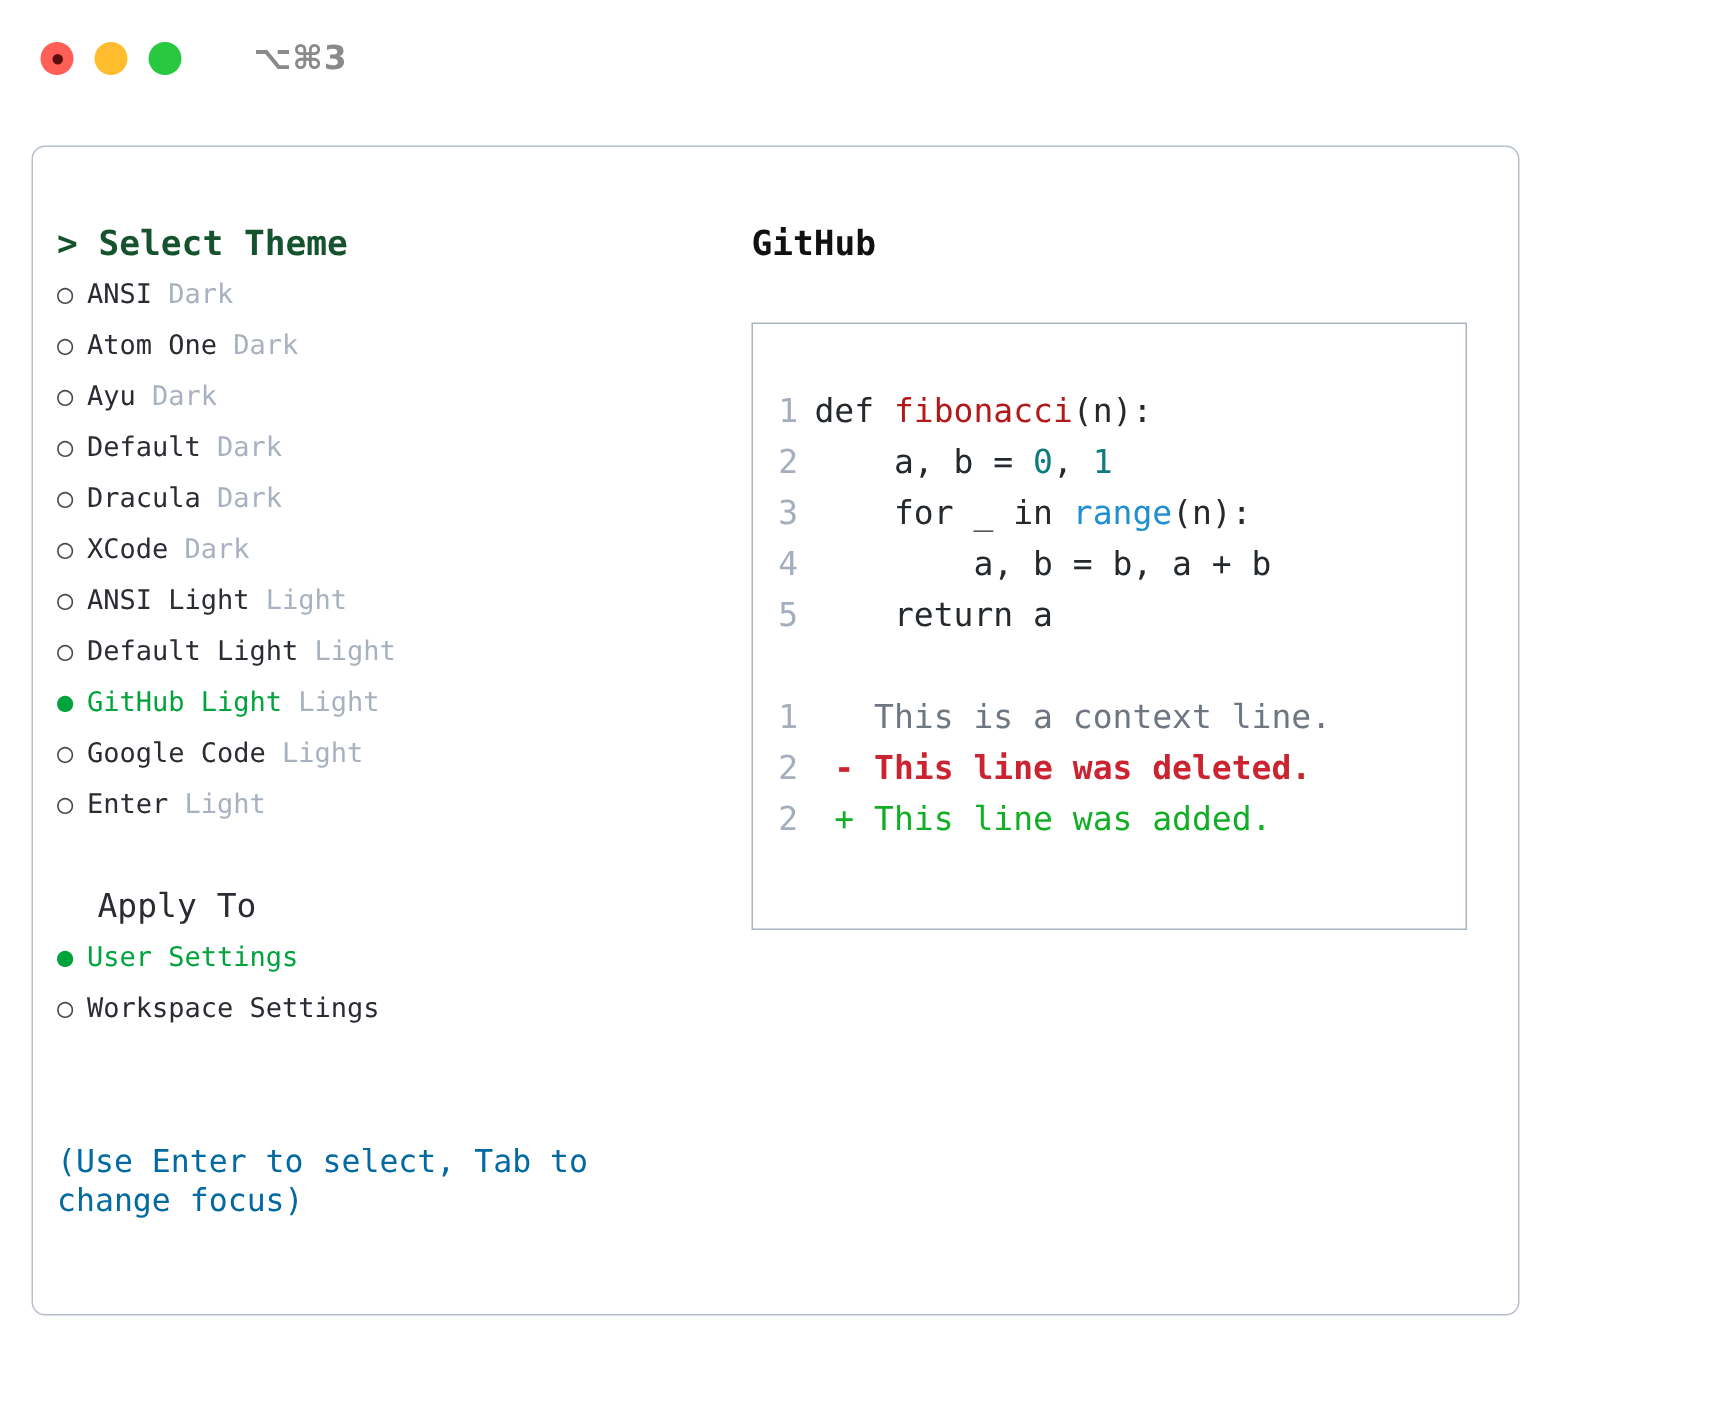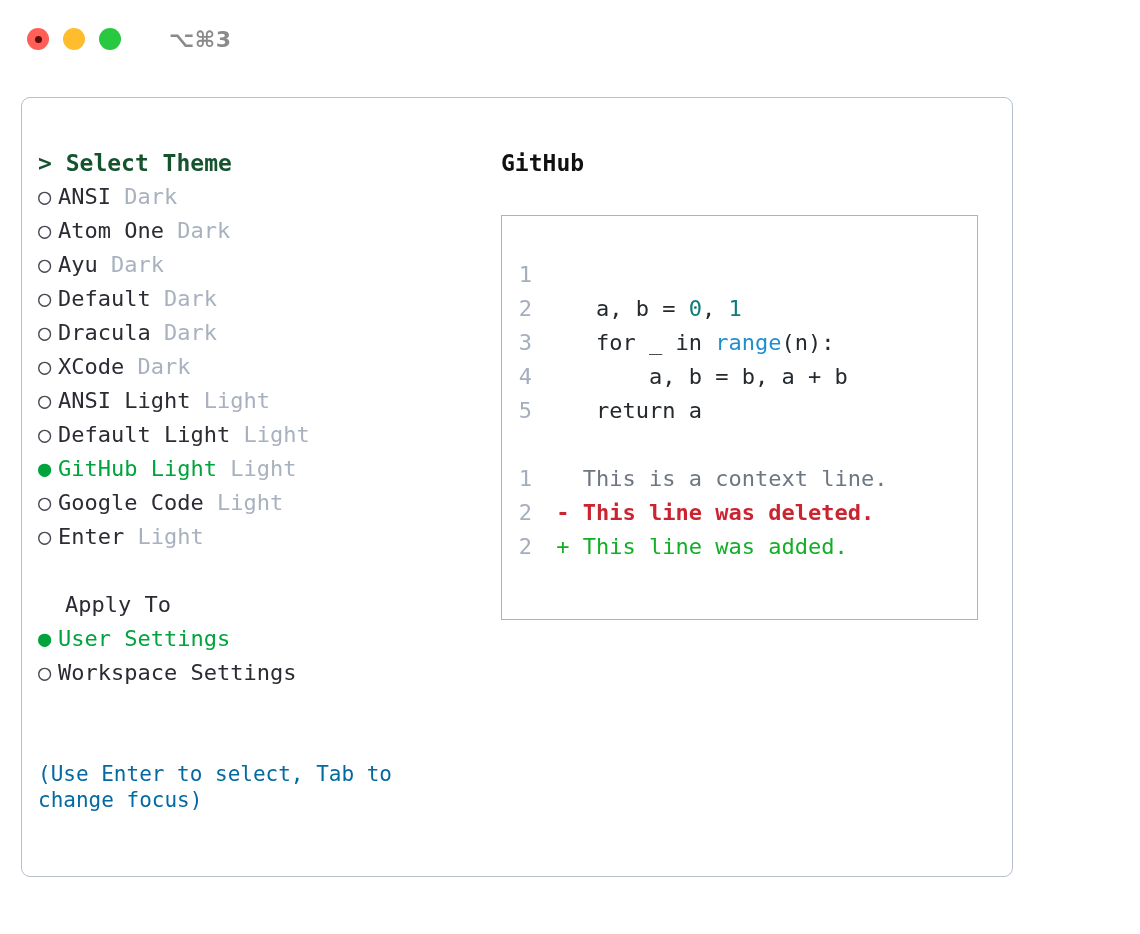--- a/index.html
+++ b/index.html
@@ -97,21 +97,21 @@
 
   .list-header {
     font-size: 23px;
     font-weight: bold;
     color: #14532d;
     line-height: 34px;
     white-space: pre;
   }
 
   .theme-row {
-    font-size: 22px;
+    font-size: 18px;
     line-height: 34px;
     color: #2b2b33;
     white-space: pre;
     display: block;
   }
   .theme-row .bullet {
     display: inline-block;
     width: 20px;
     color: #4a4a55;
   }
@@ -244,21 +244,21 @@
       </div>
 
       <div id="hint">(Use Enter to select, Tab to change focus)</div>
 
       <div id="right-col">
         <div id="preview-title">GitHub</div>
 
         <div id="preview-box">
           <div id="code-area">
             <div id="code-lines">
-                <div class="code-line"><span class="ln">1</span></div>
+                <div class="code-line"><span class="ln">1</span><span class="code-text"><span class="tok-def">def </span><span class="tok-fn">fibonacci</span><span class="tok-plain">(n):</span></span></div>
                 <div class="code-line"><span class="ln">2</span><span class="code-text"><span class="tok-plain">    a, b = </span><span class="tok-num">0</span><span class="tok-plain">, </span><span class="tok-num">1</span></span></div>
                 <div class="code-line"><span class="ln">3</span><span class="code-text"><span class="tok-plain">    for _ in </span><span class="tok-call">range</span><span class="tok-plain">(n):</span></span></div>
                 <div class="code-line"><span class="ln">4</span><span class="code-text"><span class="tok-plain">        a, b = b, a + b</span></span></div>
                 <div class="code-line"><span class="ln">5</span><span class="code-text"><span class="tok-plain">    return a</span></span></div>
               </div>
             <div class="blank-line"></div>
             <div id="diff-lines">
                 <div class="code-line"><span class="ln">1</span><span class="code-text"><span class="diff-ctx">   This is a context line.</span></span></div>
                 <div class="code-line"><span class="ln">2</span><span class="code-text"><span class="diff-del"> - This line was deleted.</span></span></div>
                 <div class="code-line"><span class="ln">2</span><span class="code-text"><span class="diff-add"> + This line was added.</span></span></div>

